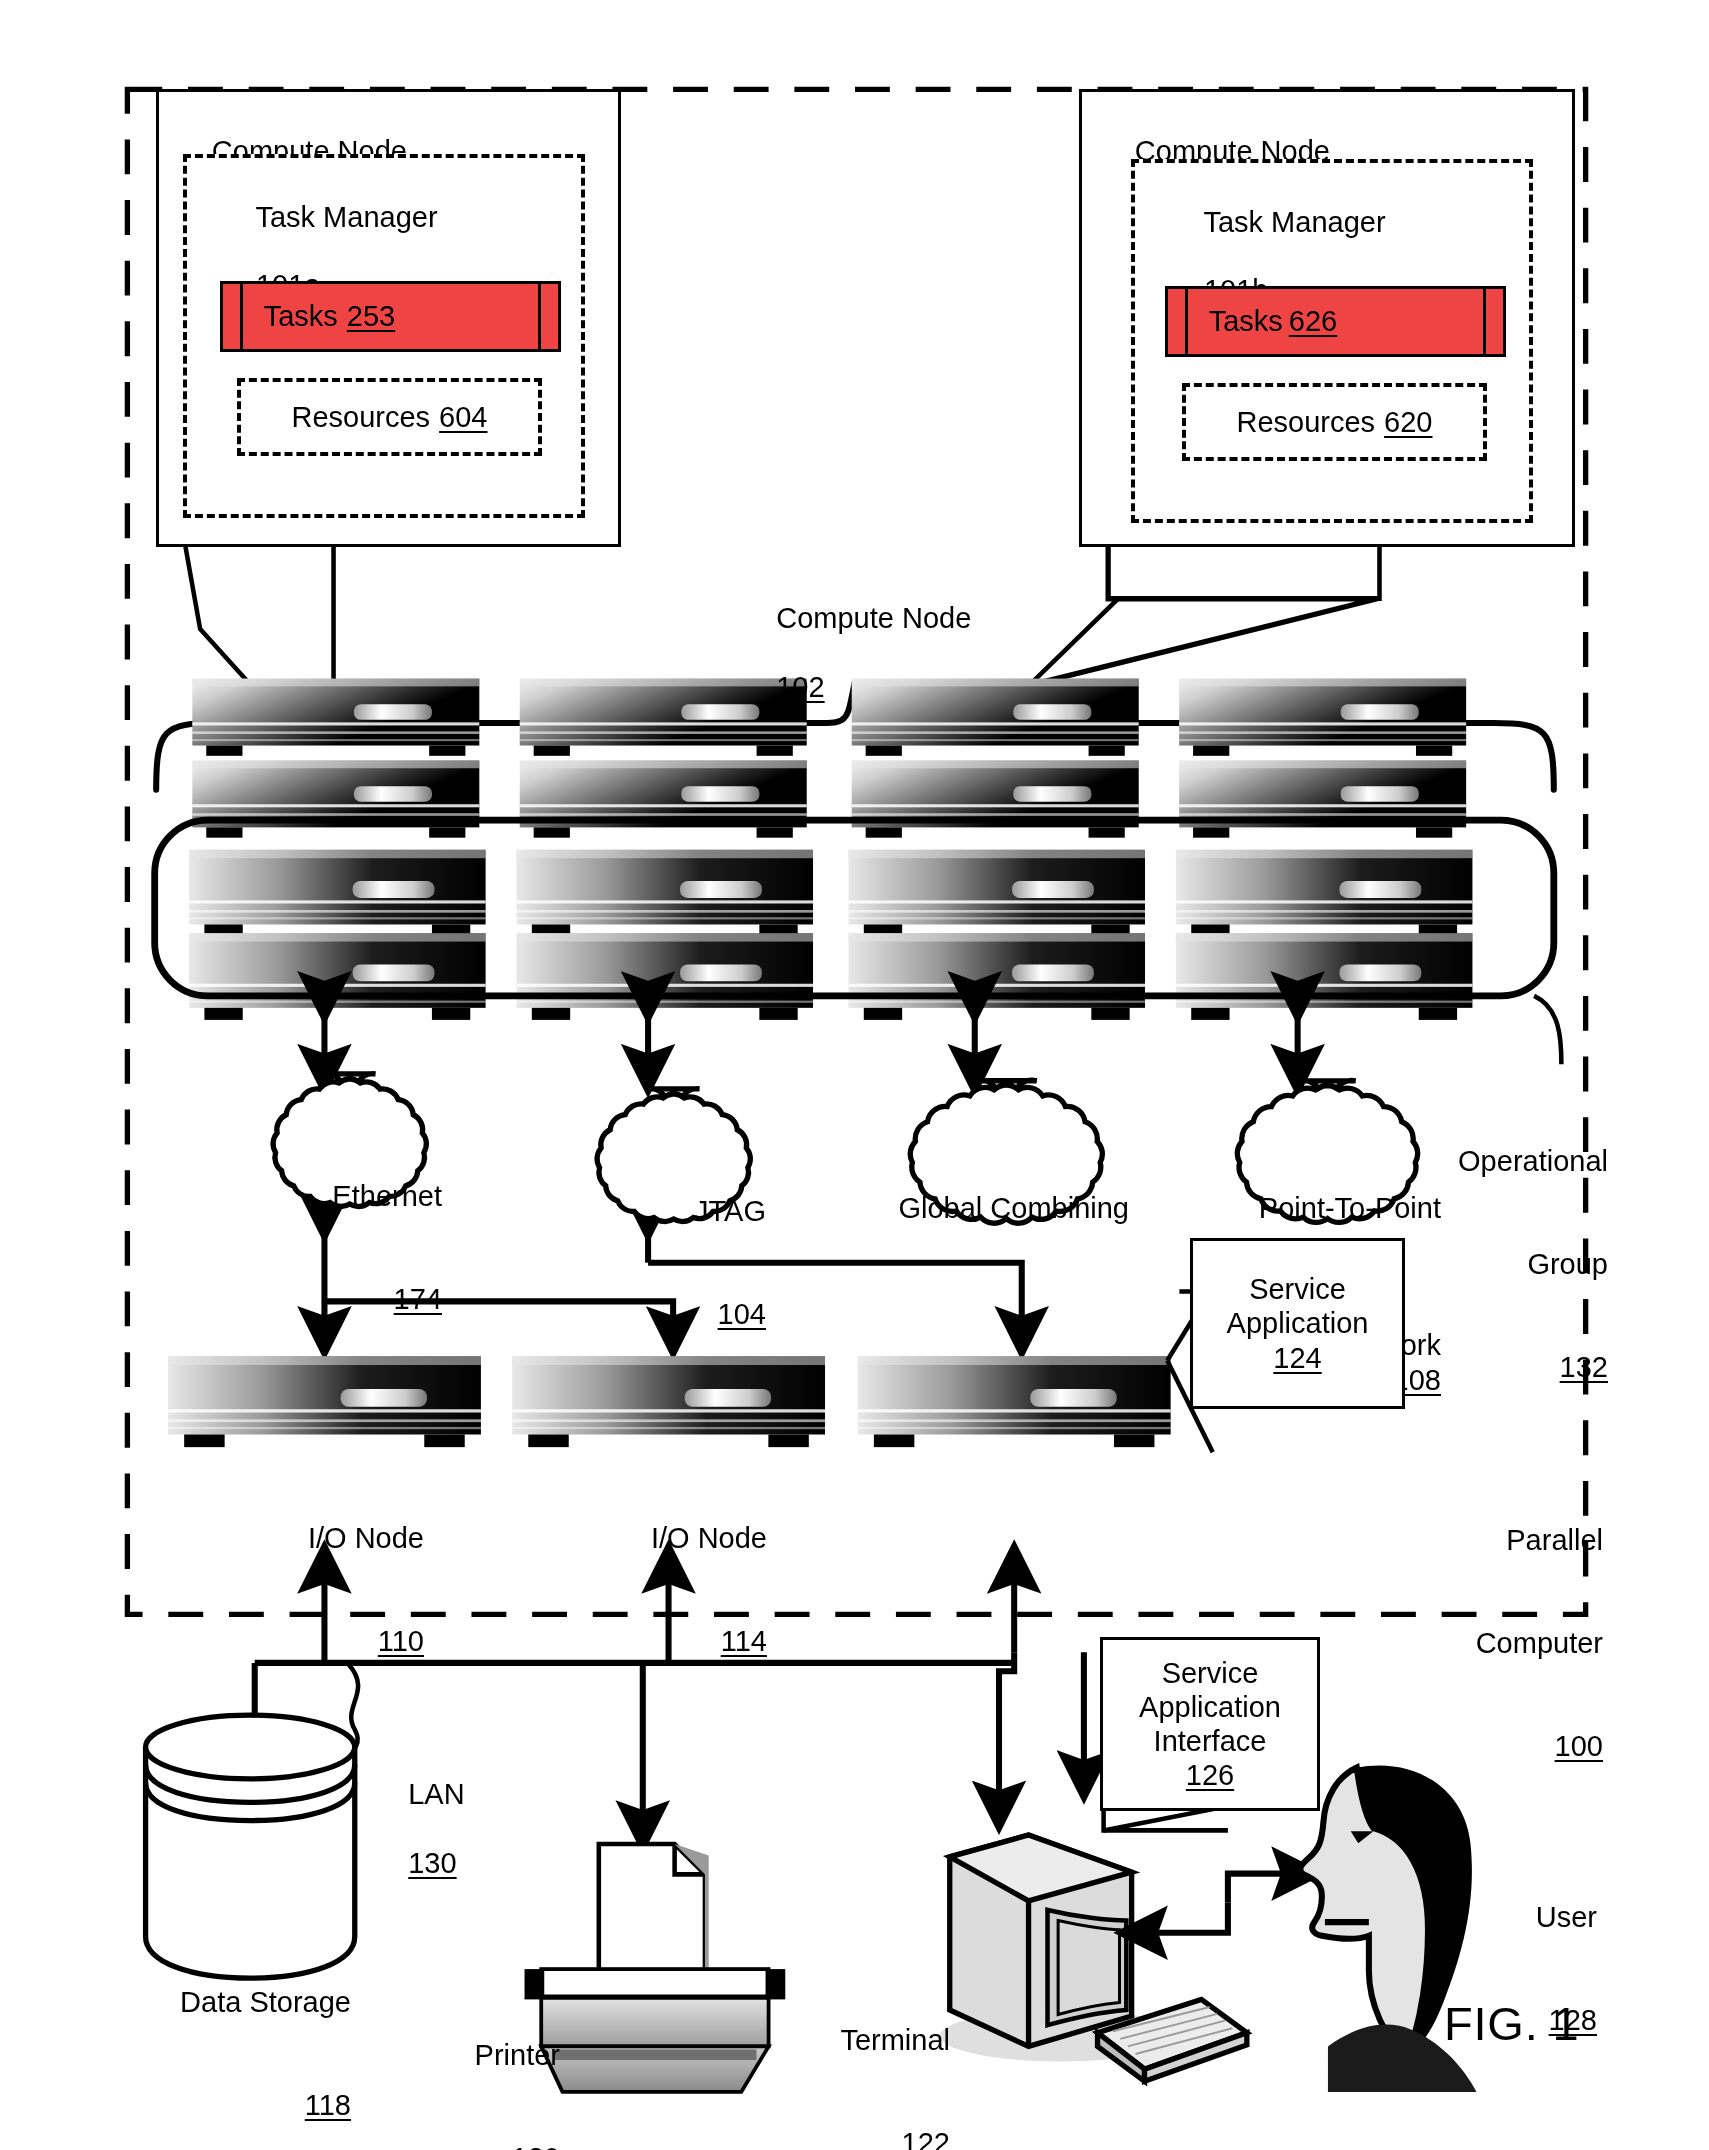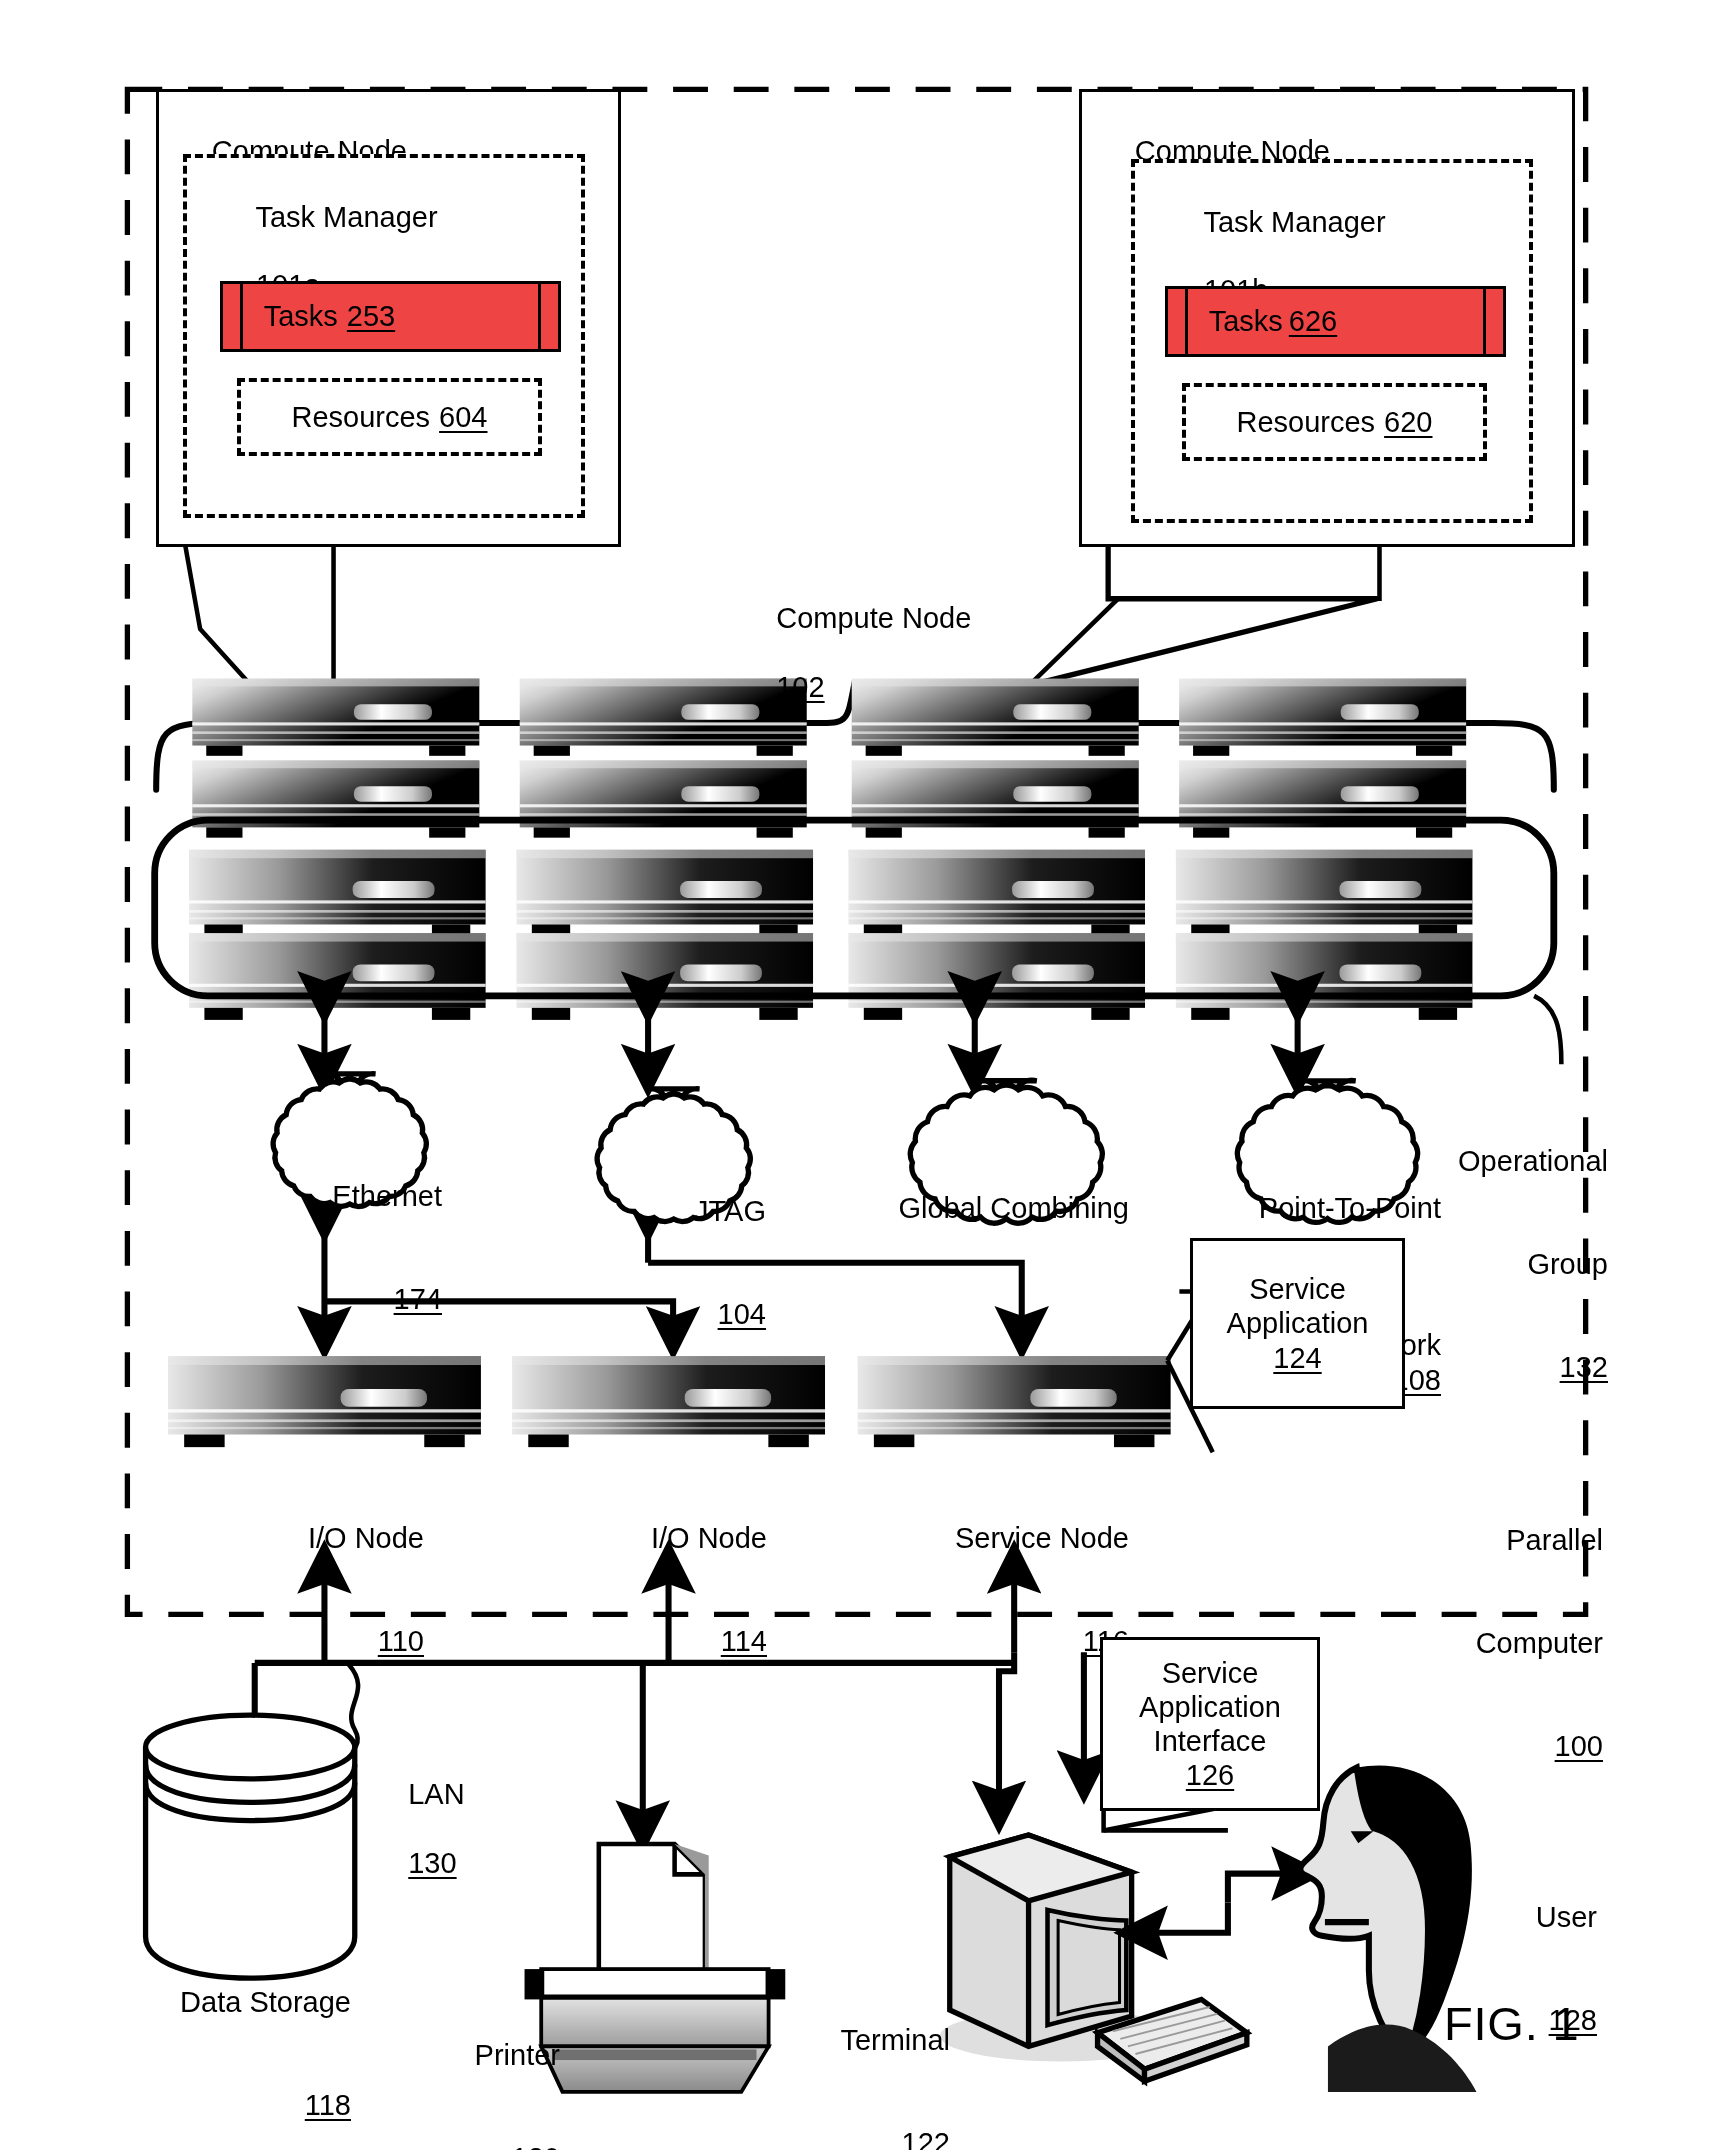--- a/index.html
+++ b/index.html
@@ -413,24 +413,20 @@
   </div>
 
   <div class="abs lbl c" style="left:227px;top:1453px;width:197px;">
     <div>I/O Node</div>
     <div class="u">110</div>
   </div>
   <div class="abs lbl c" style="left:570px;top:1453px;width:197px;">
     <div>I/O Node</div>
     <div class="u">114</div>
   </div>
-  <div class="abs lbl c" style="left:902px;top:1453px;width:227px;">
-    <div>Service Node</div>
-    <div class="u">116</div>
-  </div>
 
   <div class="abs lbl c" style="left:1414px;top:1455px;width:189px;">
     <div>Parallel</div>
     <div>Computer</div>
     <div class="u">100</div>
   </div>
 
   <div class="abs lbl" style="left:376px;top:1743px;">
     <span>LAN</span>
     <span style="display:inline-block;width:12px;"></span>

